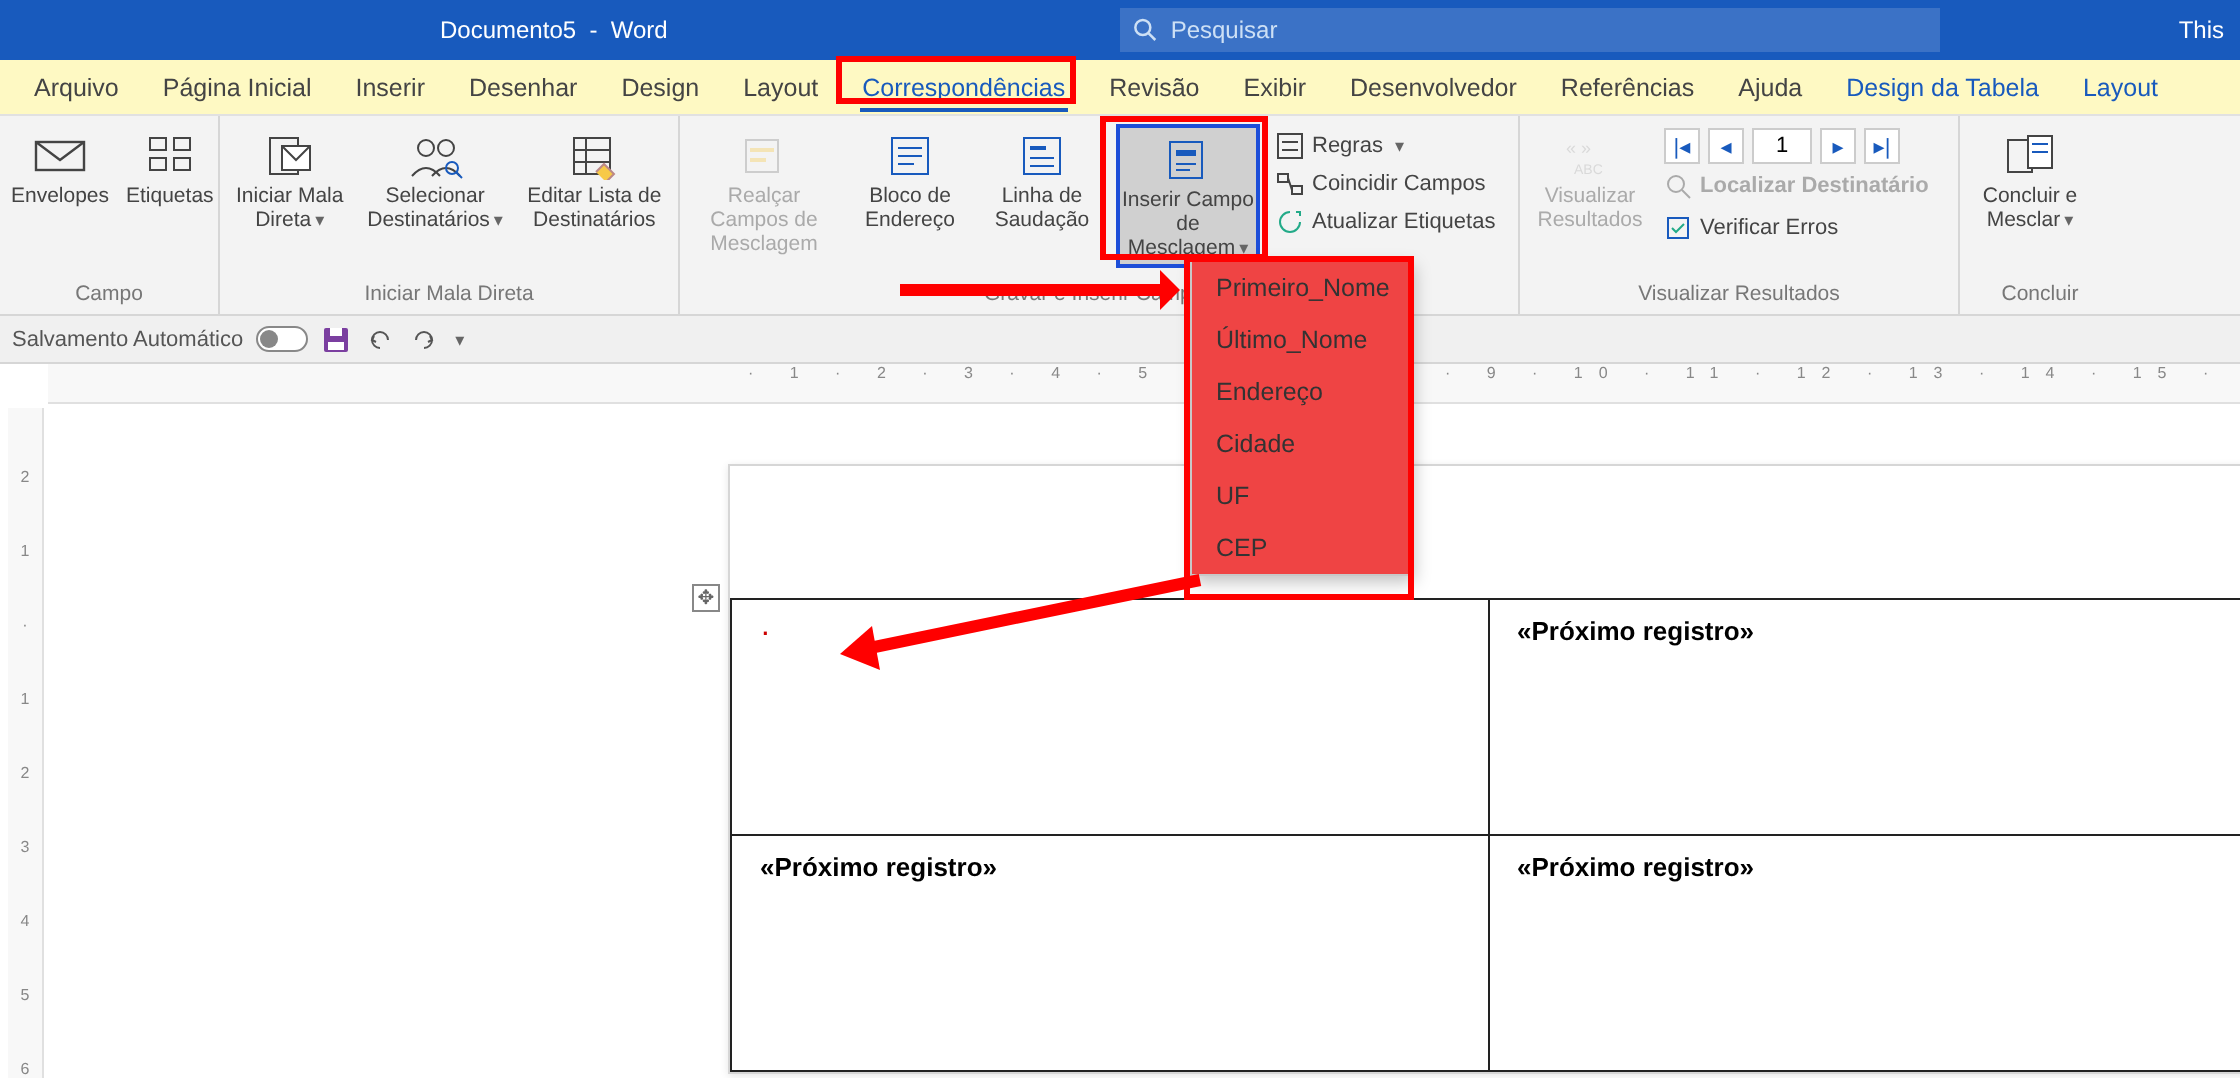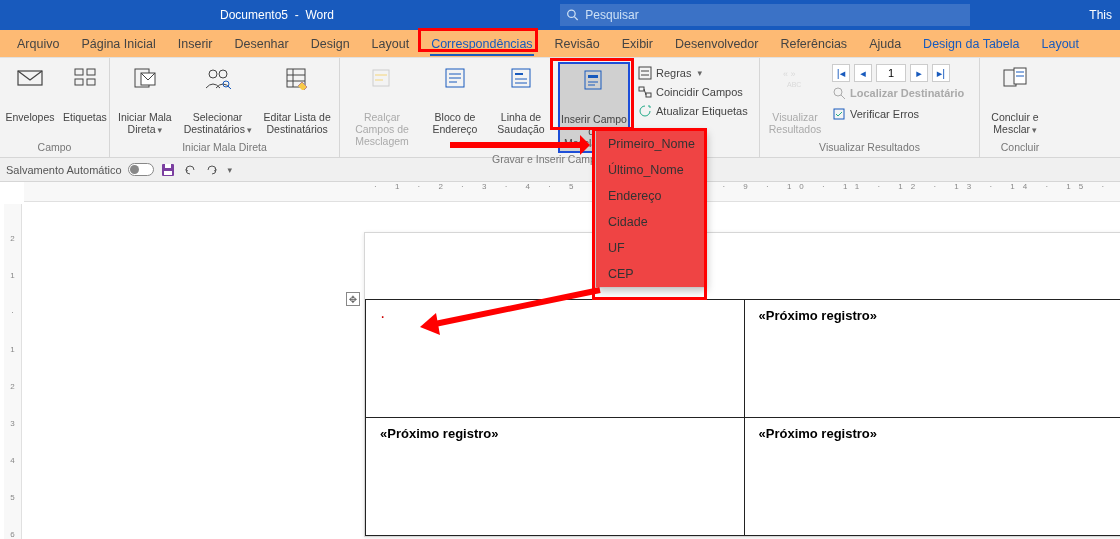--- a/index.html
+++ b/index.html
@@ -8,35 +8,35 @@
   
   .titlebar { height: 30px; background: #185abd; color: #fff; display: flex; align-items: center; position: relative; }
   .doc-title { position: absolute; left: 220px; font-size: 12px; }
   .search-wrap { position: absolute; left: 560px; top: 4px; width: 410px; height: 22px; background: #3b72c6; display: flex; align-items: center; padding: 0 6px; }
   .search-wrap .mag { width: 14px; height: 14px; margin-right: 6px; }
   .search-wrap input { background: transparent; border: none; color: #000000; font-size: 12px; width: 100%; outline: none; }
   .search-wrap input::placeholder { color: #cde0f5; }
   .title-right { position: absolute; right: 8px; font-size: 12px; }
 
   
-  .tabs { height: 28px; background: #fdba74; display: flex; align-items: center; padding: 0 8px; gap: 4px; border-bottom: 1px solid #e1e1e1; }
+  .tabs { height: 28px; background: #fef9c3; display: flex; align-items: center; padding: 0 8px; gap: 4px; border-bottom: 1px solid #e1e1e1; }
   .tab { padding: 4px 9px; font-size: 12.5px; color: #444; cursor: pointer; position: relative; }
   .tab.active { color: #185abd; }
   .tab.active::after { content:""; position:absolute; left:8px; right:8px; bottom:-1px; height:2px; background:#185abd; }
   .tab.blue { color: #185abd; }
 
   
   .ribbon { height: 100px; background: #f3f3f3; border-bottom: 1px solid #d6d6d6; display:flex; position:relative; }
   .group { border-right: 1px solid #d6d6d6; display:flex; flex-direction:column; justify-content:space-between; padding:4px 6px 2px 6px; }
   .group-buttons { display:flex; align-items:flex-start; gap:8px; }
   .vbtn { display:flex; flex-direction:column; align-items:center; width:58px; text-align:center; cursor:pointer; padding:2px 1px; }
   .vbtn.wide { width:72px; }
   .vbtn.narrow { width:48px; }
   .vbtn .icon { width:28px; height:28px; display:flex; align-items:center; justify-content:center; }
-  .vbtn .lbl { font-size:10.5px; line-height:1.15; margin-top:19px; color:#444; }
+  .vbtn .lbl { font-size:10.5px; line-height:1.15; margin-top:0; color:#444; }
   .vbtn.disabled .lbl { color:#aaa; }
   .vbtn.disabled svg { opacity:0.35; }
   .vbtn.pressed { background:#d0d0d0; border:2px solid #1d4ed8; }
   .group-label { text-align:center; font-size:10.5px; color:#777; padding-bottom:2px; }
   .mini-row { display:flex; align-items:center; gap:4px; font-size:11px; color:#444; margin-bottom:3px; cursor:pointer; white-space:nowrap; }
   .mini-row.disabled { color:#aaa;font-weight:bold; }
   .mini-row svg { flex-shrink:0; }
   .nav-strip { display:flex; align-items:center; gap:4px; }
   .nav-strip .n { width:18px; height:18px; border:1px solid #ccc; display:flex; align-items:center; justify-content:center; color:#185abd; font-size:11px; cursor:pointer; background:#fff; }
   .nav-strip input { width:30px; height:18px; border:1px solid #ccc; text-align:center; font-size:11px; }

